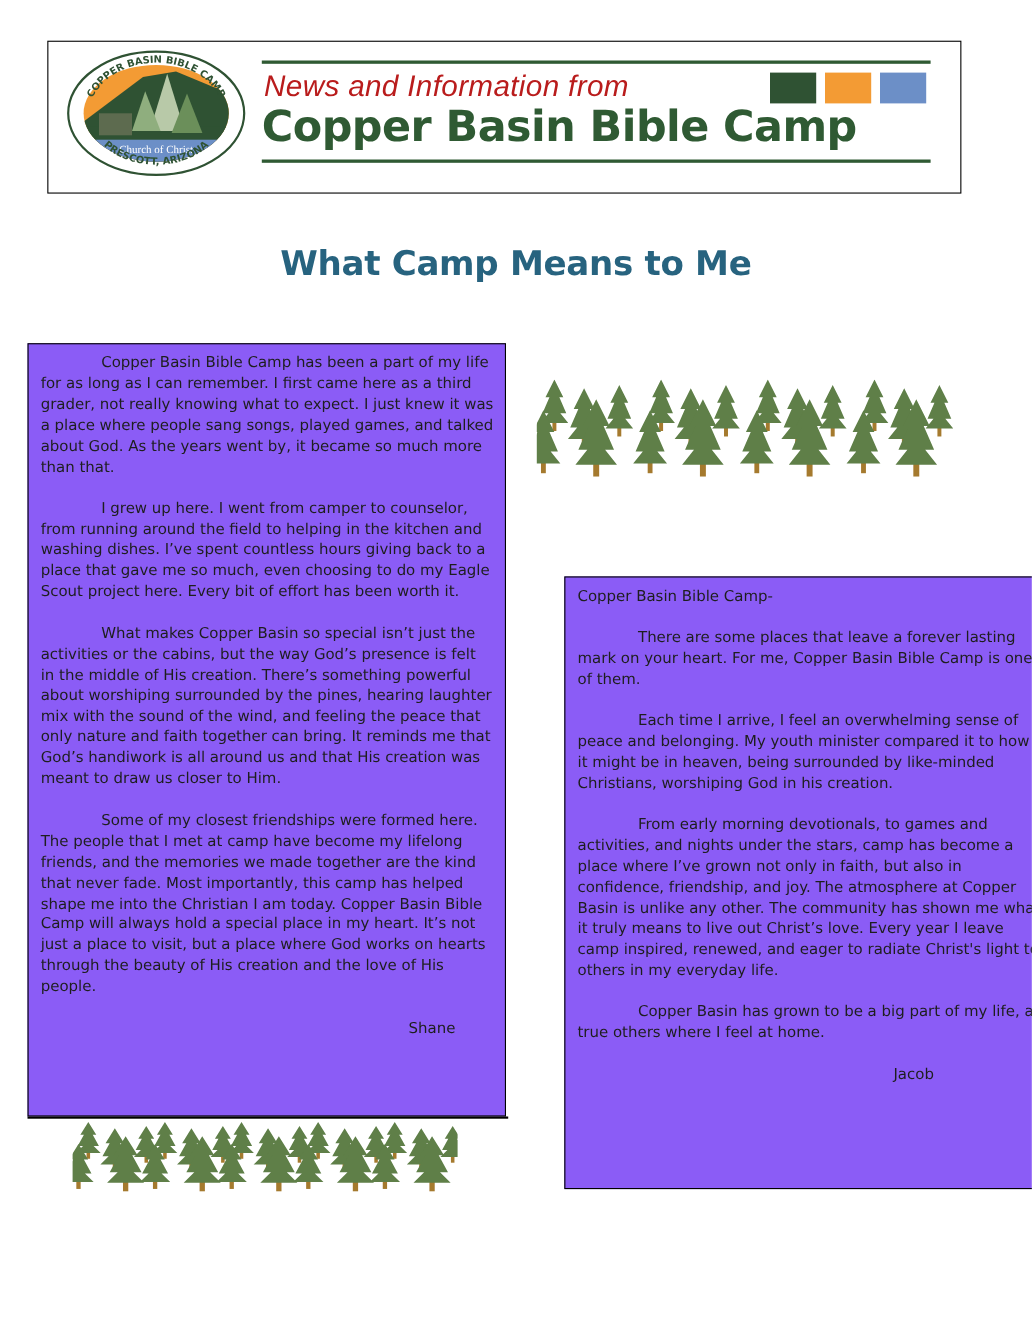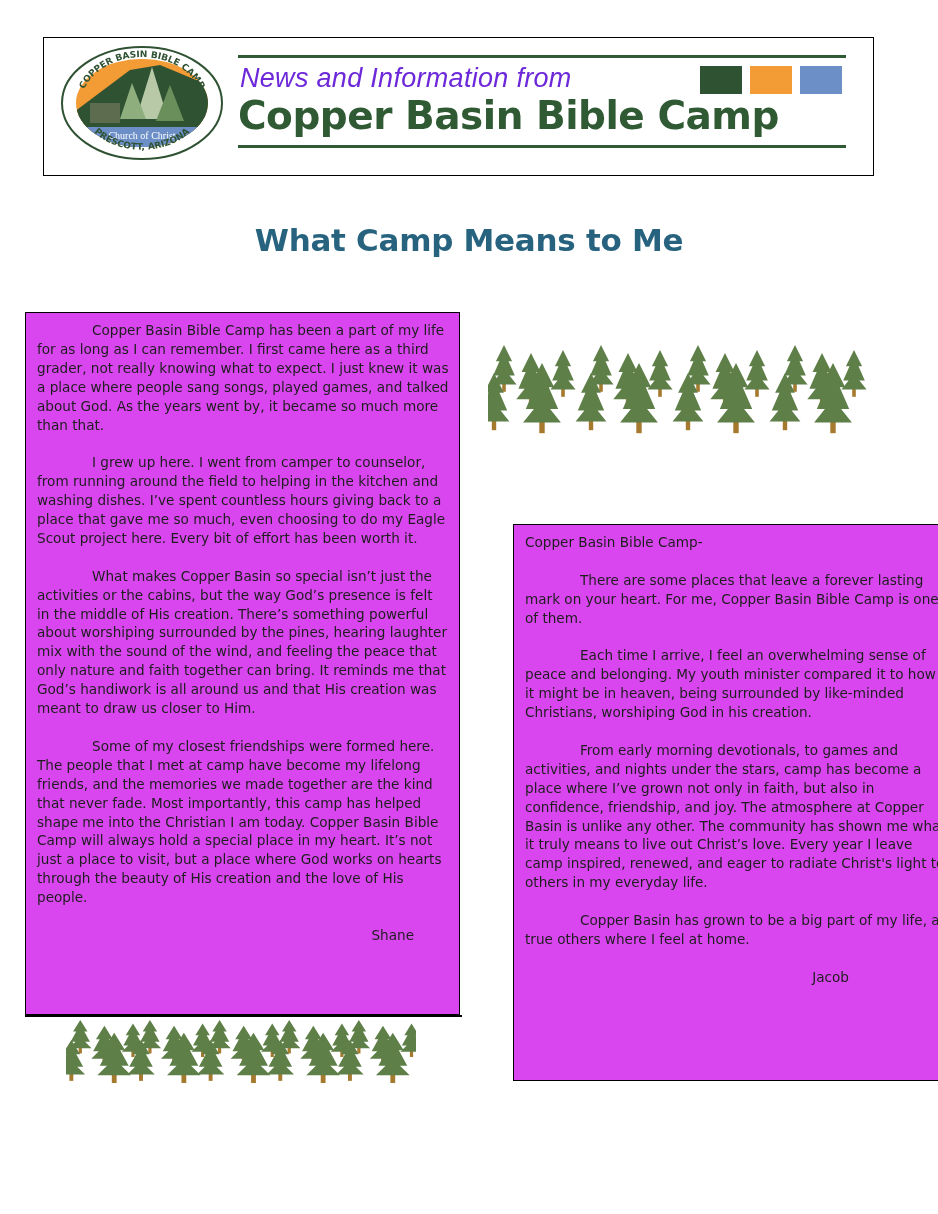--- a/index.html
+++ b/index.html
@@ -5,28 +5,28 @@
   html, body { margin:0; padding:0; background:#ffffff; }
   body { width:938px; height:1214px; position:relative; overflow:hidden;
          font-family:"DejaVu Sans", sans-serif; color:#1a1a1a; }
   .header-box { position:absolute; left:43px; top:37px; width:831px; height:139px;
                 border:1px solid #000; box-sizing:border-box; }
   .logo { position:absolute; left:60px; top:45px; width:164px; height:116px; }
   .banner { position:absolute; left:238px; top:53px; width:612px; height:100px; }
   .rule { position:absolute; left:0; width:608px; height:3px; background:#2f5a33; }
   .rule.top { top:2px; } .rule.bot { top:92px; }
   .news-line { position:absolute; left:2px; top:10px; font-family:"Liberation Sans", sans-serif;
-               font-style:italic; font-size:27px; color:#6d28d9; letter-spacing:0.3px; white-space:nowrap; }
+               font-style:italic; font-size:27px; color:#b91c1c; letter-spacing:0.3px; white-space:nowrap; }
   .camp-line { position:absolute; left:0px; top:40px; font-family:"DejaVu Sans", sans-serif;
                font-weight:bold; font-size:39px; color:#2f5a33; white-space:nowrap; letter-spacing:-0.5px; }
   .swatch { position:absolute; top:13px; width:42px; height:28px; }
   .title { position:absolute; left:0; width:938px; top:222px; text-align:center;
            font-family:"DejaVu Sans", sans-serif; font-weight:bold; font-size:31px; color:#27637f;
            letter-spacing:-0.3px; }
-  .story { position:absolute; border:1px solid #000; box-sizing:border-box; background:#d946ef;
+  .story { position:absolute; border:1px solid #000; box-sizing:border-box; background:#8b5cf6;
            font-family:"DejaVu Sans", sans-serif; font-size:13.6px; line-height:18.9px; color:#1e1e1e; }
   .story.left { left:25px; top:312px; width:435px; height:703px; padding:8px 10px 0 11px; }
   .story.right { left:469px; top:524px; width:447px; height:557px; padding:8px 10px 0 11px;margin-left:44px; }
   .story.left::after { content:""; position:absolute; left:-1px; right:-3px; bottom:-3px; height:2px; background:#000; }
   .story p { margin:0 0 18.9px 0; }
   .story p.ind { text-indent:55px; }
   .sig { text-align:right; }
   .story.left .sig { padding-right:35px; }
   .story.right .sig { padding-right:100px; }
   .trees { position:absolute; }

